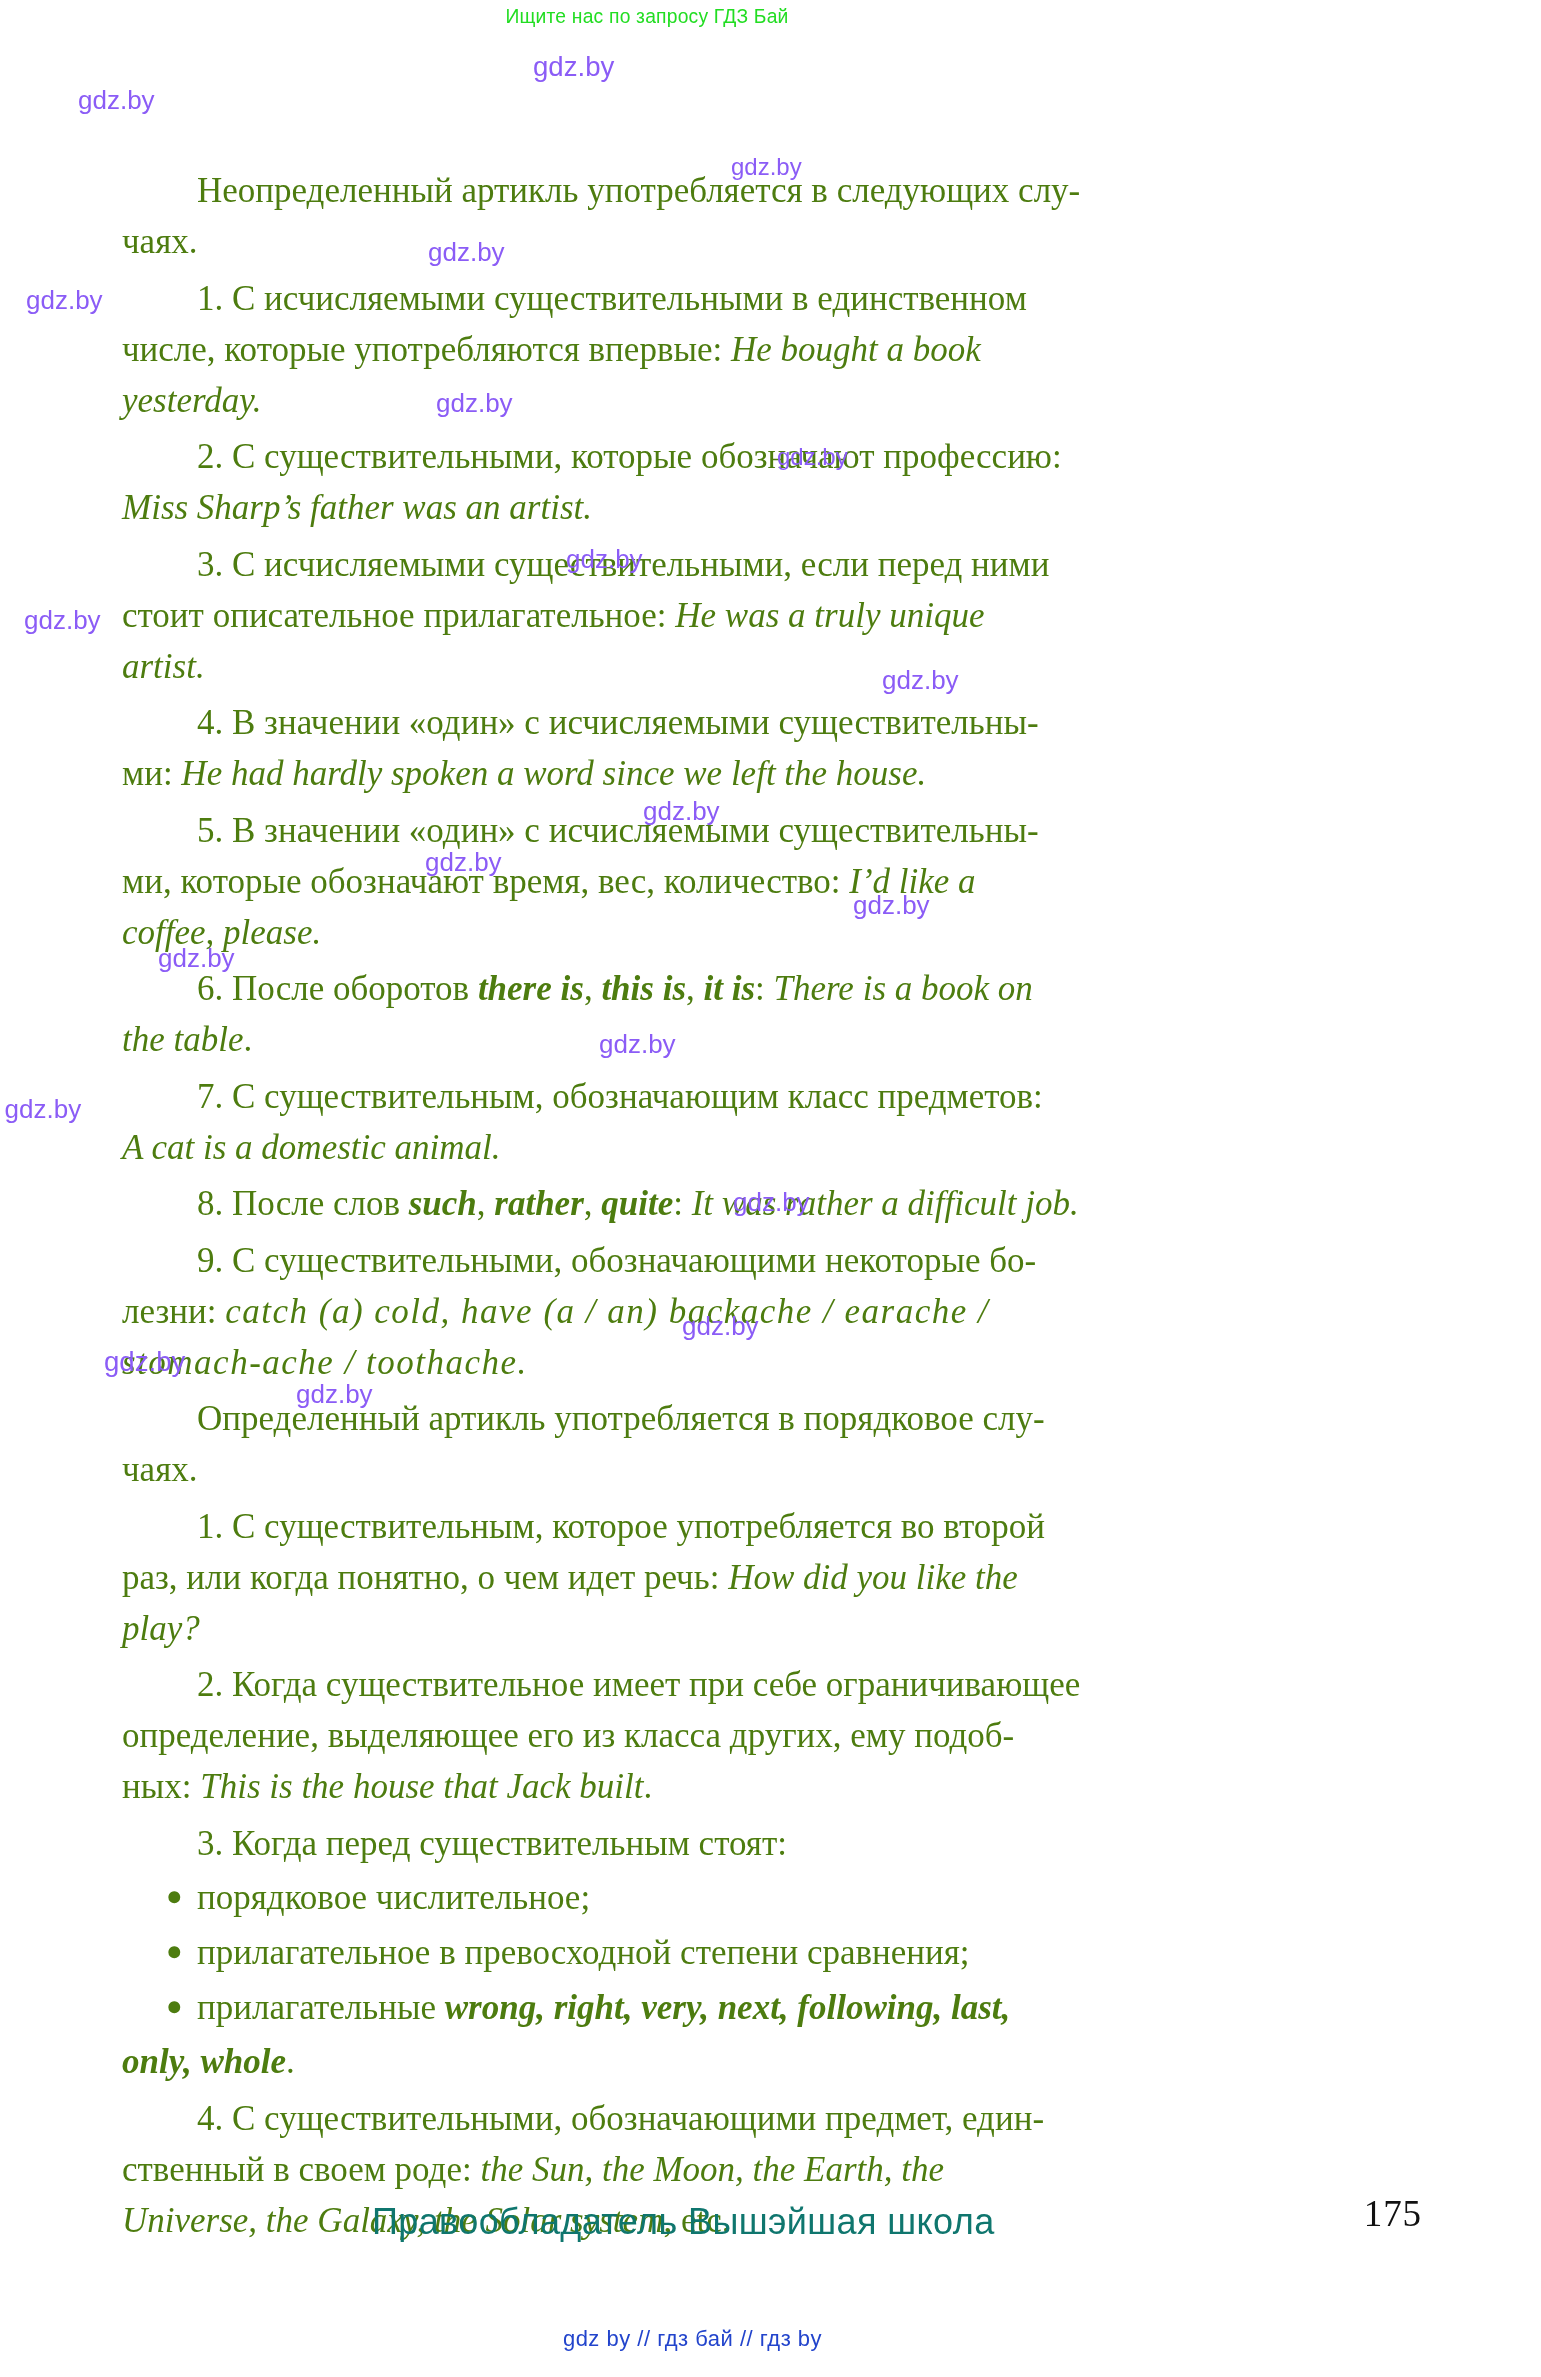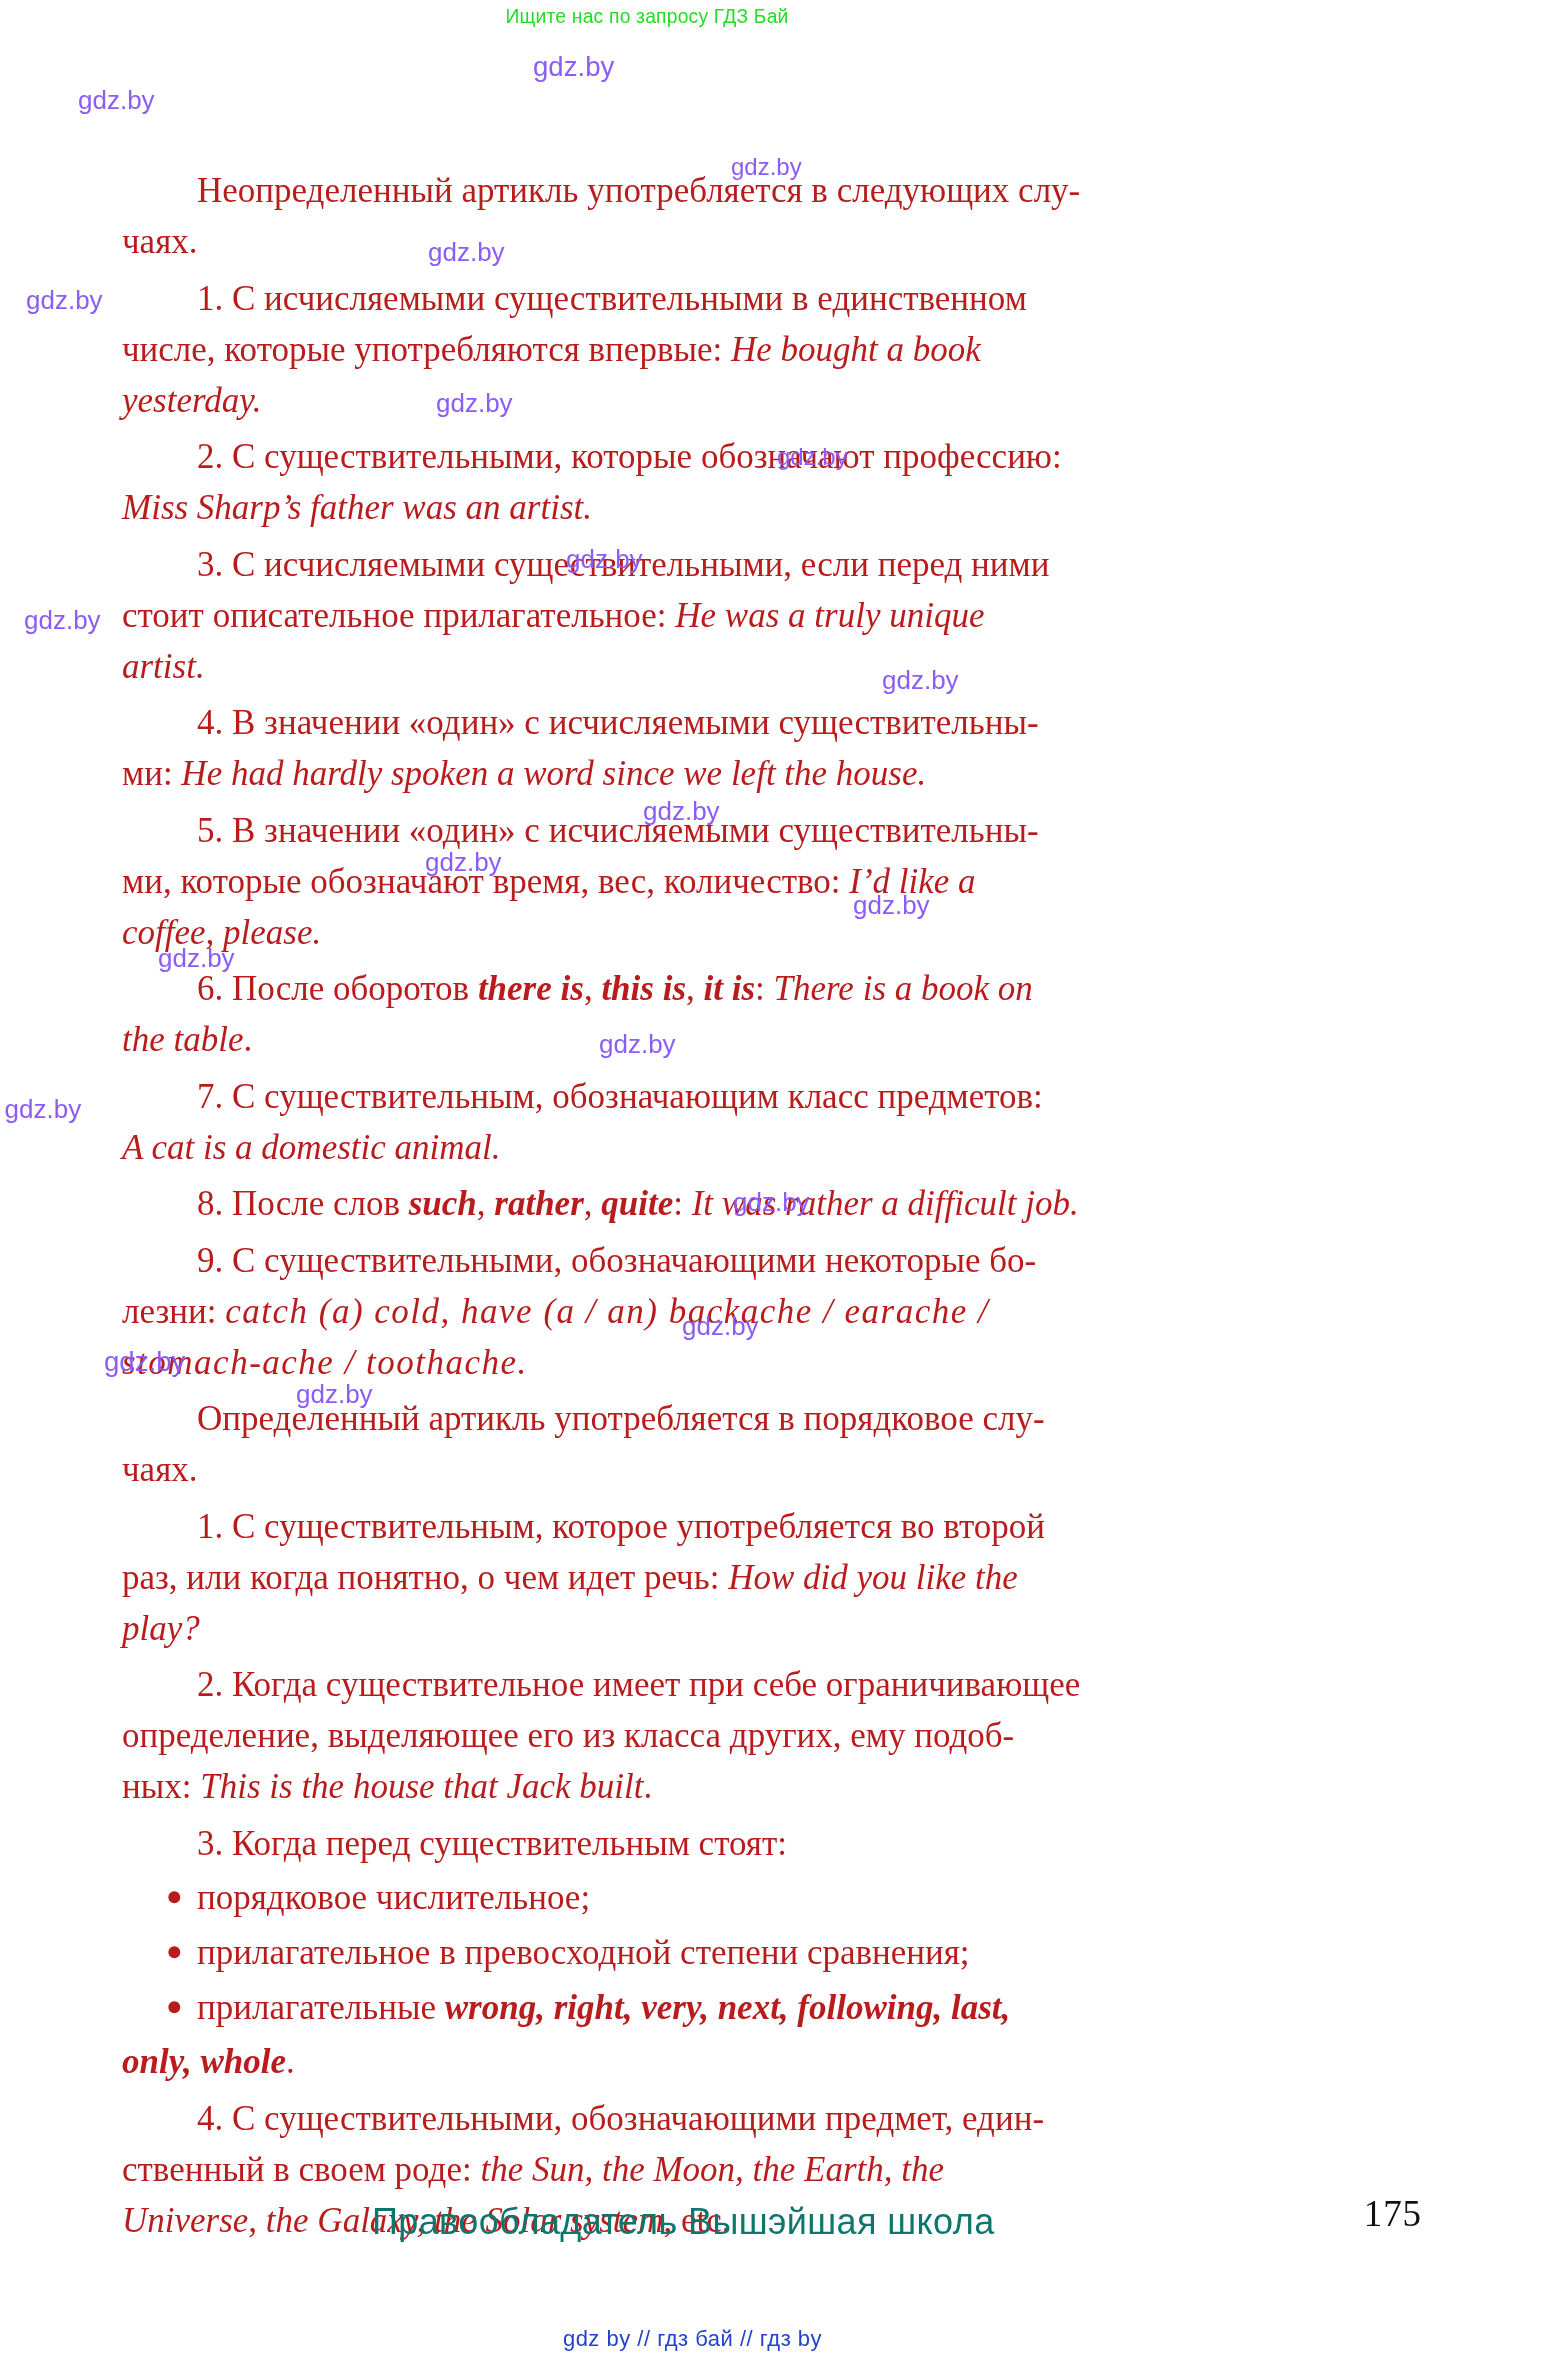--- a/index.html
+++ b/index.html
@@ -31,21 +31,21 @@
   }
 
   
   .content {
     position: absolute;
     left: 122px;
     top: 165px;
     width: 1273px;
     font-size: 35px;
     line-height: 51px;
-    color: #b91c1c;
+    color: #4d7c0f;
     text-align: justify;
     text-justify: inter-word;
   }
   .para {
     margin: 0 0 0 0;
     text-indent: 75px;
     padding-bottom: 5.5px;
   }
   .para.tight { padding-bottom: 3.7px; }
   .en {

